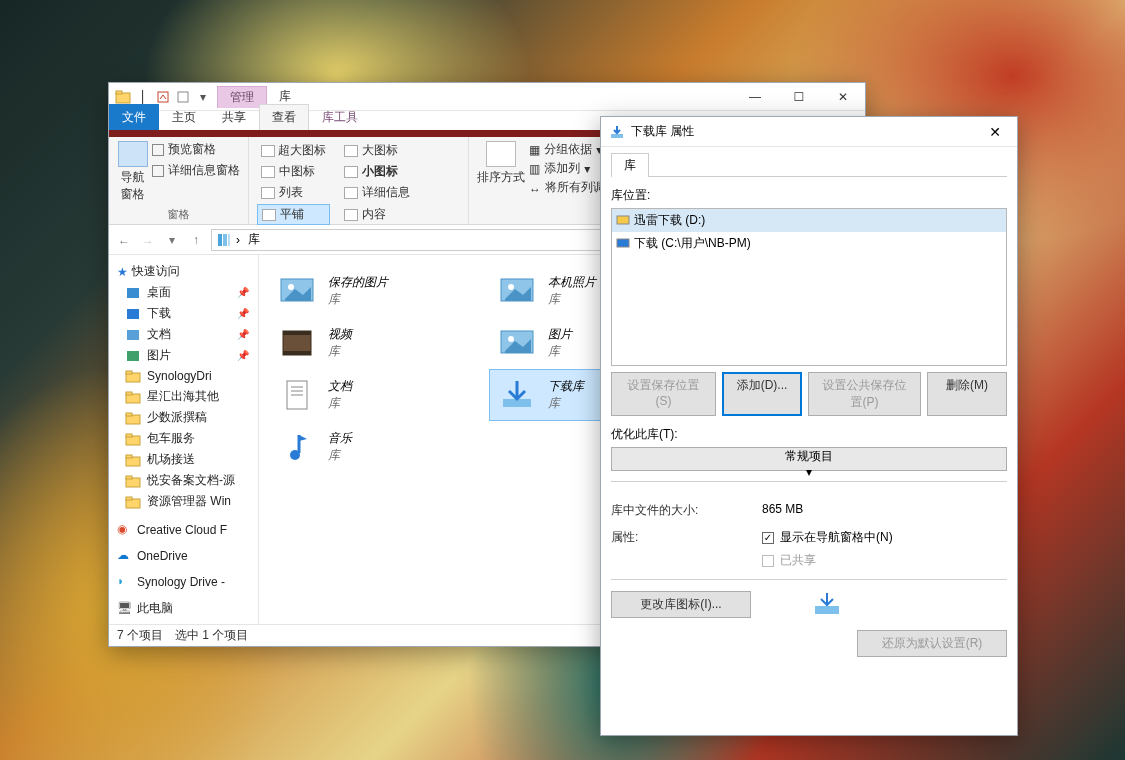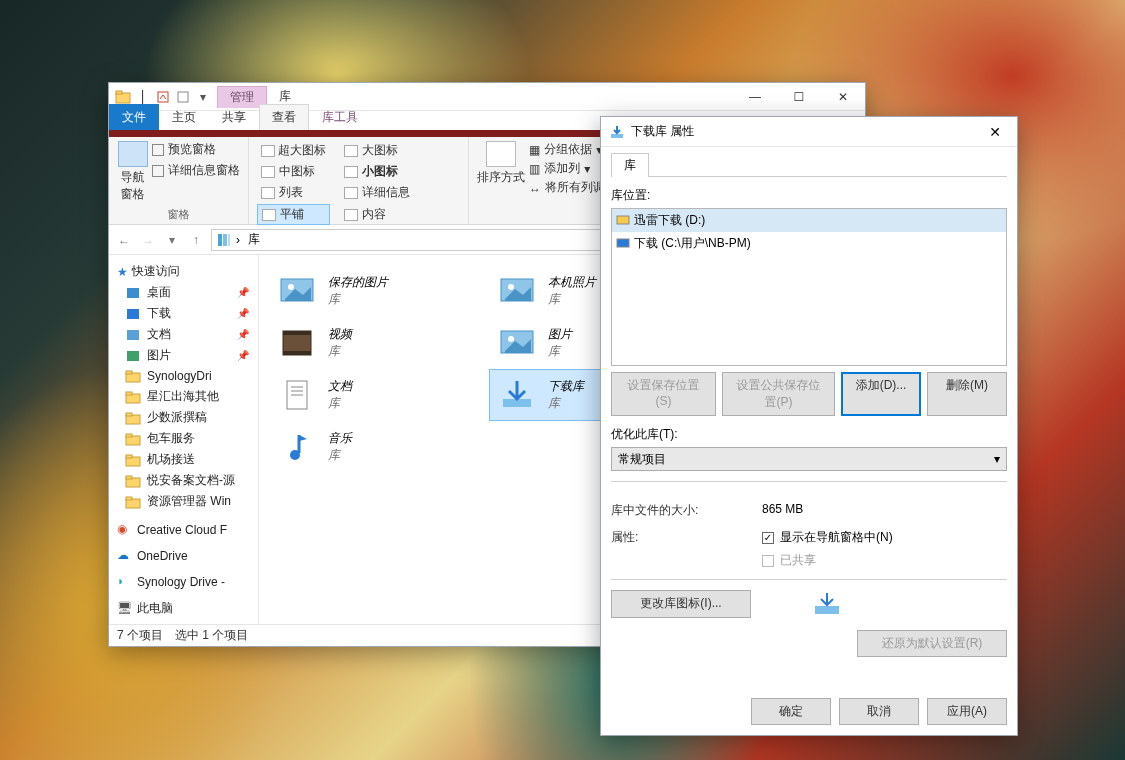--- a/index.html
+++ b/index.html
@@ -74,21 +74,21 @@
 .tabstrip .t{border:1px solid #ccc;border-bottom:none;background:#fff;padding:3px 12px;margin-bottom:-1px;}
 .sect{margin-top:10px;}
 .listbox{border:1px solid #b7b7b7;height:158px;background:#fff;margin-top:4px;overflow:hidden;}
 .listbox .row{padding:3px 8px 3px 22px;position:relative;}
 .listbox .row.sel{background:#d6e8f6;}
 .listbox .row .ic{position:absolute;left:4px;top:3px;width:14px;height:14px;}
 .btnrow{display:flex;gap:6px;margin-top:6px;}
 .btn{border:1px solid #adadad;background:#e1e1e1;padding:4px 12px;min-width:80px;text-align:center;color:#333;}
 .btn.disabled{color:#9a9a9a;}
 .btn.focus{border:2px solid #0078d7;padding:3px 11px;}
-.select{border:1px solid #adadad;background:#e8e8e8;height:24px;display:flex;align-items:center;padding:0 6px;justify-content:space-between;}
+.select{border:1px solid #adadad;background:#e8e8e8;height:24px;display:flex;align-items:center;padding:0 6px;justify-content:space-between;flex-direction:column;}
 .kv{display:flex;gap:51px;margin-top:10px;}
 .kv .k{width:100px;color:#333;}
 .chkline{display:flex;align-items:center;gap:6px;}
 .chkline .box{width:12px;height:12px;border:1px solid #666;display:inline-flex;align-items:center;justify-content:center;font-size:10px;}
 .hr{height:1px;background:#cfcfcf;margin:10px 0;}
 .footer{margin-top:auto;display:flex;justify-content:flex-end;gap:8px;padding-top:10px;}
 .restore-row{display:flex;justify-content:flex-end;margin-top:12px;}
 
 
 svg{display:block;}
@@ -489,22 +489,22 @@
               </svg>
             </span><span>迅雷下载 (D:)</span></div>
           <div class="row"><span class="ic">
               <svg width="14" height="14">
                 <rect x="1" y="4" width="12" height="8" fill="#2a7bd6" stroke="#888"></rect>
               </svg>
             </span><span>下载 (C:\用户\NB-PM)</span></div>
         </div>
       <div class="btnrow">
         <div class="btn disabled" style="flex:1;">设置保存位置(S)</div>
+        <div class="btn focus">添加(D)...</div>
         <div class="btn disabled" style="flex:1.1;">设置公共保存位置(P)</div>
-        <div class="btn focus">添加(D)...</div>
         <div class="btn">删除(M)</div>
       </div>
     </div>
 
     <div class="sect">
       <div>优化此库(T):</div>
       <div class="select" style="margin-top:4px;">
         <span>常规项目</span>
         <span>▾</span>
       </div>
@@ -526,33 +526,28 @@
           </label>
         <label class="chkline" style="color:#9a9a9a;">
             <span class="box" style="border-color:#bbb;"></span>
             <span>已共享</span>
           </label>
       </div>
     </div>
 
     <div class="hr"></div>
 
-    <div style="display:flex;gap:60px;">
+    <div style="display:flex;align-items:center;gap:60px;">
       <div class="btn" style="min-width:140px;">更改库图标(I)...</div>
       <span>
           <svg width="32" height="28">
             <rect x="4" y="16" width="24" height="8" fill="#7ec0ec"></rect>
             <path d="M16 3 L16 14 M10 9 L16 15 L22 9" stroke="#2a7bd6" fill="none" stroke-width="2"></path>
           </svg>
         </span>
     </div>
 
     <div class="restore-row">
       <div class="btn disabled" style="min-width:150px;">还原为默认设置(R)</div>
     </div>
 
-    <div class="footer">
-      <div class="btn">确定</div>
-      <div class="btn">取消</div>
-      <div class="btn">应用(A)</div>
-    </div>
   </div>
 </div>
 
 </body></html>

